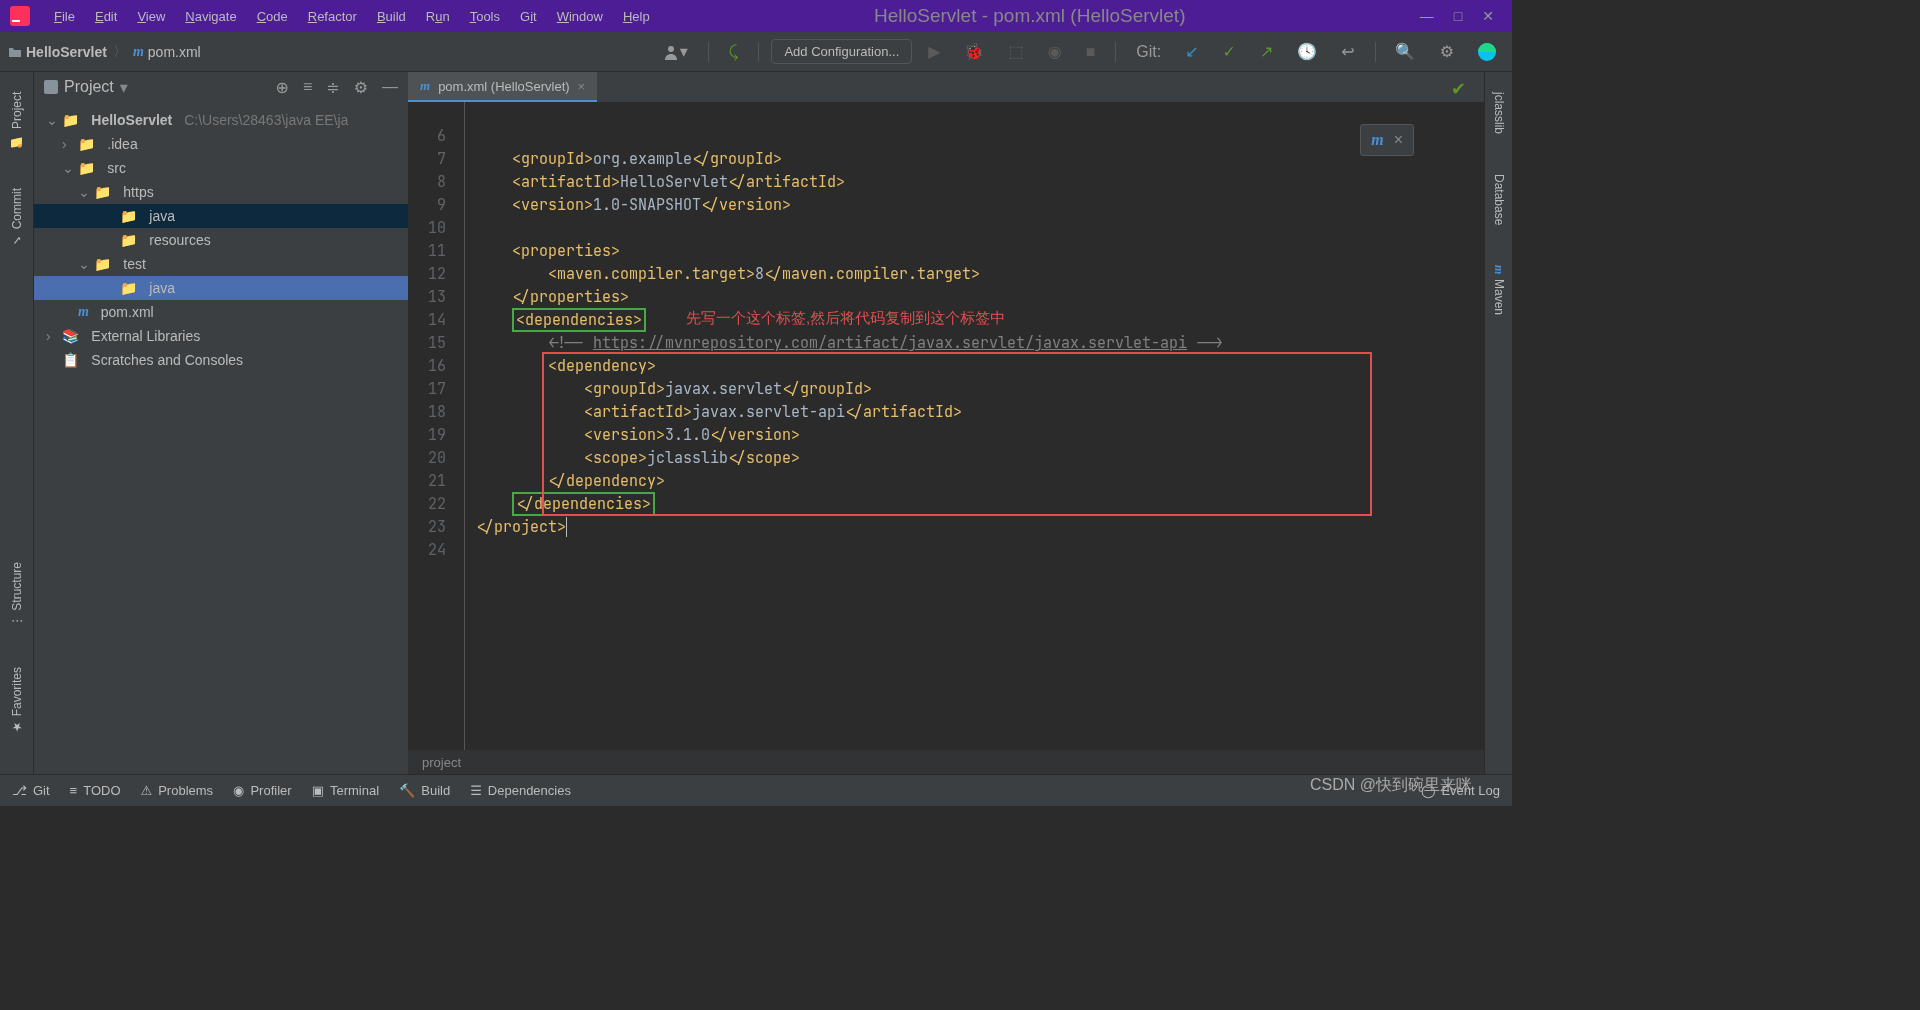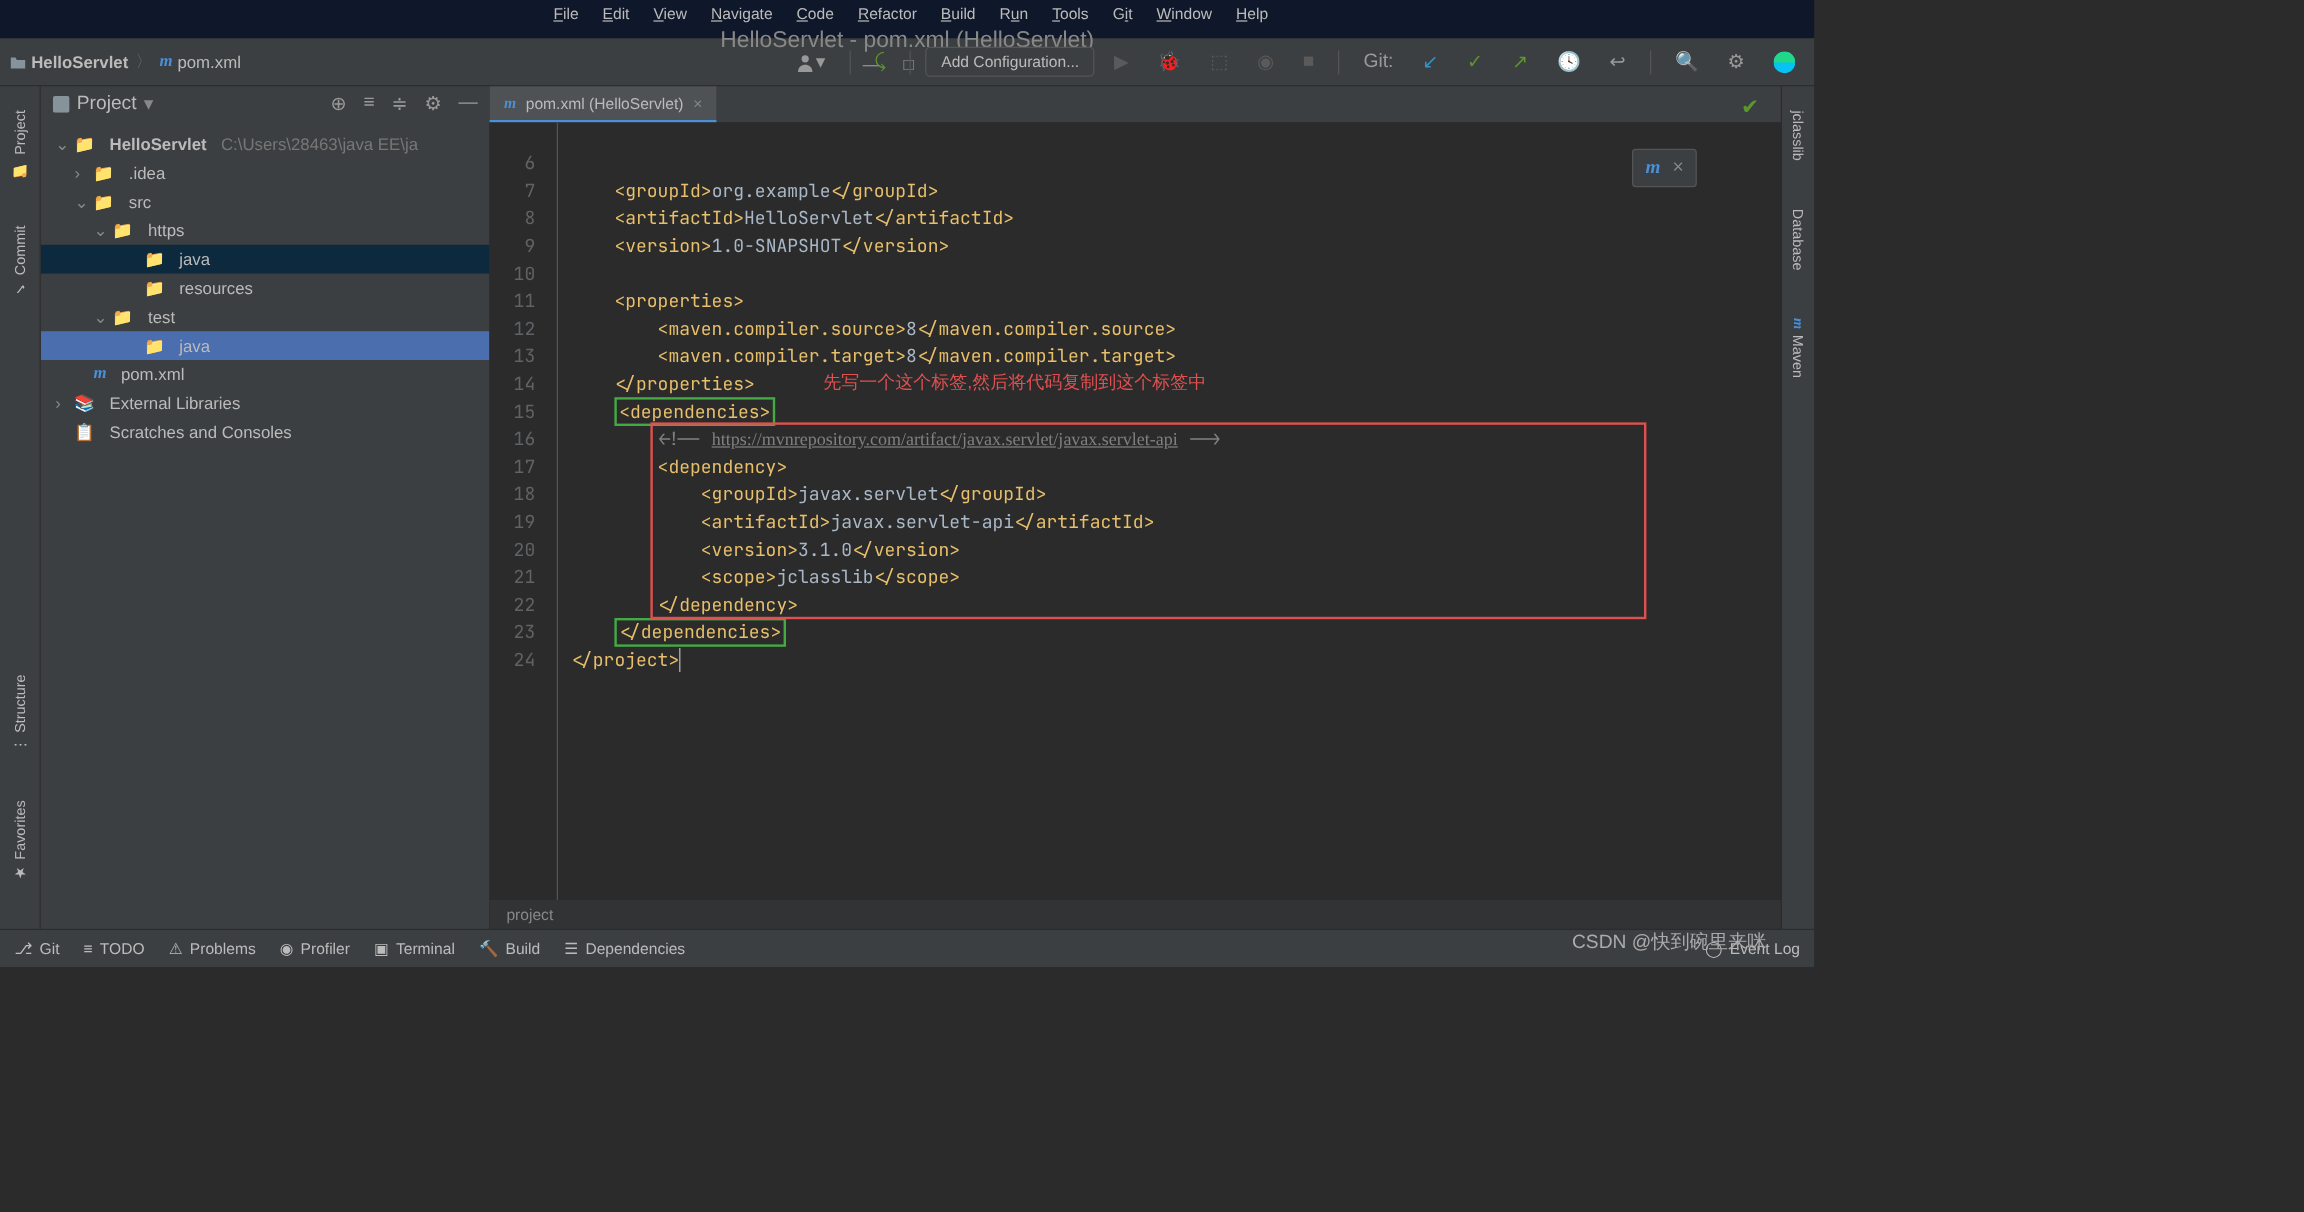--- a/index.html
+++ b/index.html
@@ -1,17 +1,17 @@
 <!DOCTYPE html>
 <html><head>
 <meta charset="utf-8">
 <style>
 * { margin: 0; padding: 0; box-sizing: border-box; }
 body { font-family: "Segoe UI", Arial, sans-serif; background: #2b2b2b; color: #bbbbbb; overflow: hidden; width: 1512px; height: 806px; position: relative; }
-.titlebar { height: 32px; background: #0f172a; display: flex; align-items: center; font-size: 13px; flex-direction: column; }
+.titlebar { height: 32px; background: #4c1d95; display: flex; align-items: center; font-size: 13px; }
 .app-icon { width: 20px; height: 20px; margin: 0 10px; }
 .menu-bar { display: flex; gap: 4px; padding-left: 6px; }
 .menu-item { padding: 4px 8px; cursor: pointer; }
 .menu-item u { text-decoration: underline; }
 .window-title { flex: 1; text-align: center; color: #888; font-size: 19px; }
 .window-controls { display: flex; gap: 20px; padding: 0 18px; color: #999; }
 .window-controls span { cursor: pointer; font-size: 14px; }
 .toolbar { height: 40px; background: #3c3f41; display: flex; align-items: center; border-bottom: 1px solid #2b2b2b; padding: 0 8px; }
 .breadcrumb { display: flex; align-items: center; gap: 6px; font-size: 14px; }
 .breadcrumb .crumb { display: flex; align-items: center; gap: 4px; }
@@ -46,21 +46,21 @@
 .editor-tab .close-x { color: #888; cursor: pointer; }
 .editor-content { flex: 1; display: flex; font-family: "JetBrains Mono", Consolas, monospace; font-size: 15px; overflow: auto; background: #2b2b2b; }
 .gutter { width: 48px; text-align: right; padding-right: 10px; color: #606366; user-select: none; }
 .fold-col { width: 20px; position: relative; }
 .fold-line { position: absolute; left: 8px; top: 0; bottom: 0; width: 1px; background: #555; }
 .code-lines { flex: 1; position: relative; }
 .line { height: 23px; line-height: 23px; white-space: pre; }
 .tag { color: #e8bf6a; }
 .text { color: #a9b7c6; }
 .comment { color: #808080; }
-.comment a { color: #808080; text-decoration: underline; font-family: Liberation Serif, serif; }
+.comment a { color: #808080; text-decoration: underline; }
 .green-box { border: 2px solid #44aa44; display: inline; padding: 0 2px; }
 .red-box { position: absolute; border: 2px solid #e05050; pointer-events: none; }
 .red-annotation { color: #e05050; font-family: "Microsoft YaHei", sans-serif; font-size: 15px; position: absolute; }
 .breadcrumb-bottom { height: 24px; padding: 0 14px; display: flex; align-items: center; font-size: 13px; color: #888; background: #313335; }
 .right-sidebar { width: 28px; background: #3c3f41; display: flex; flex-direction: column; align-items: center; padding-top: 10px; gap: 20px; border-left: 1px solid #2b2b2b; }
 .right-tab { writing-mode: vertical-rl; font-size: 12px; padding: 10px 2px; cursor: pointer; display: flex; align-items: center; gap: 4px; }
 .statusbar { height: 32px; background: #3c3f41; display: flex; align-items: center; padding: 0 12px; gap: 20px; font-size: 13px; border-top: 1px solid #2b2b2b; }
 .status-item { display: flex; align-items: center; gap: 6px; cursor: pointer; }
 .status-right { margin-left: auto; display: flex; gap: 16px; align-items: center; }
 .bottombar { height: 24px; background: #3c3f41; display: flex; align-items: center; padding: 0 12px; font-size: 12px; color: #888; }
@@ -226,21 +226,20 @@
           <div class="fold-line"></div>
         </div>
       <div class="code-lines">
         <div class="line"></div>
         <div class="line"></div>
         <div class="line">    <span class="tag">&lt;groupId&gt;</span><span class="text">org.example</span><span class="tag">&lt;/groupId&gt;</span></div>
         <div class="line">    <span class="tag">&lt;artifactId&gt;</span><span class="text">HelloServlet</span><span class="tag">&lt;/artifactId&gt;</span></div>
         <div class="line">    <span class="tag">&lt;version&gt;</span><span class="text">1.0-SNAPSHOT</span><span class="tag">&lt;/version&gt;</span></div>
         <div class="line"></div>
         <div class="line">    <span class="tag">&lt;properties&gt;</span></div>
-        <div class="line">        <span class="tag">&lt;maven.compiler.source&gt;</span><span class="text">8</span><span class="tag">&lt;/maven.compiler.source&gt;</span></div>
         <div class="line">        <span class="tag">&lt;maven.compiler.target&gt;</span><span class="text">8</span><span class="tag">&lt;/maven.compiler.target&gt;</span></div>
         <div class="line">    <span class="tag">&lt;/properties&gt;</span></div>
         <div class="line">    <span class="green-box"><span class="tag">&lt;dependencies&gt;</span></span></div>
         <div class="line">        <span class="comment"><span>&lt;!-- </span><a>https://mvnrepository.com/artifact/javax.servlet/javax.servlet-api</a><span> --&gt;</span></span></div>
         <div class="line">        <span class="tag">&lt;dependency&gt;</span></div>
         <div class="line">            <span class="tag">&lt;groupId&gt;</span><span class="text">javax.servlet</span><span class="tag">&lt;/groupId&gt;</span></div>
         <div class="line">            <span class="tag">&lt;artifactId&gt;</span><span class="text">javax.servlet-api</span><span class="tag">&lt;/artifactId&gt;</span></div>
         <div class="line">            <span class="tag">&lt;version&gt;</span><span class="text">3.1.0</span><span class="tag">&lt;/version&gt;</span></div>
         <div class="line">            <span class="tag">&lt;scope&gt;</span><span class="text">jclasslib</span><span class="tag">&lt;/scope&gt;</span></div>
         <div class="line">        <span class="tag">&lt;/dependency&gt;</span></div>

